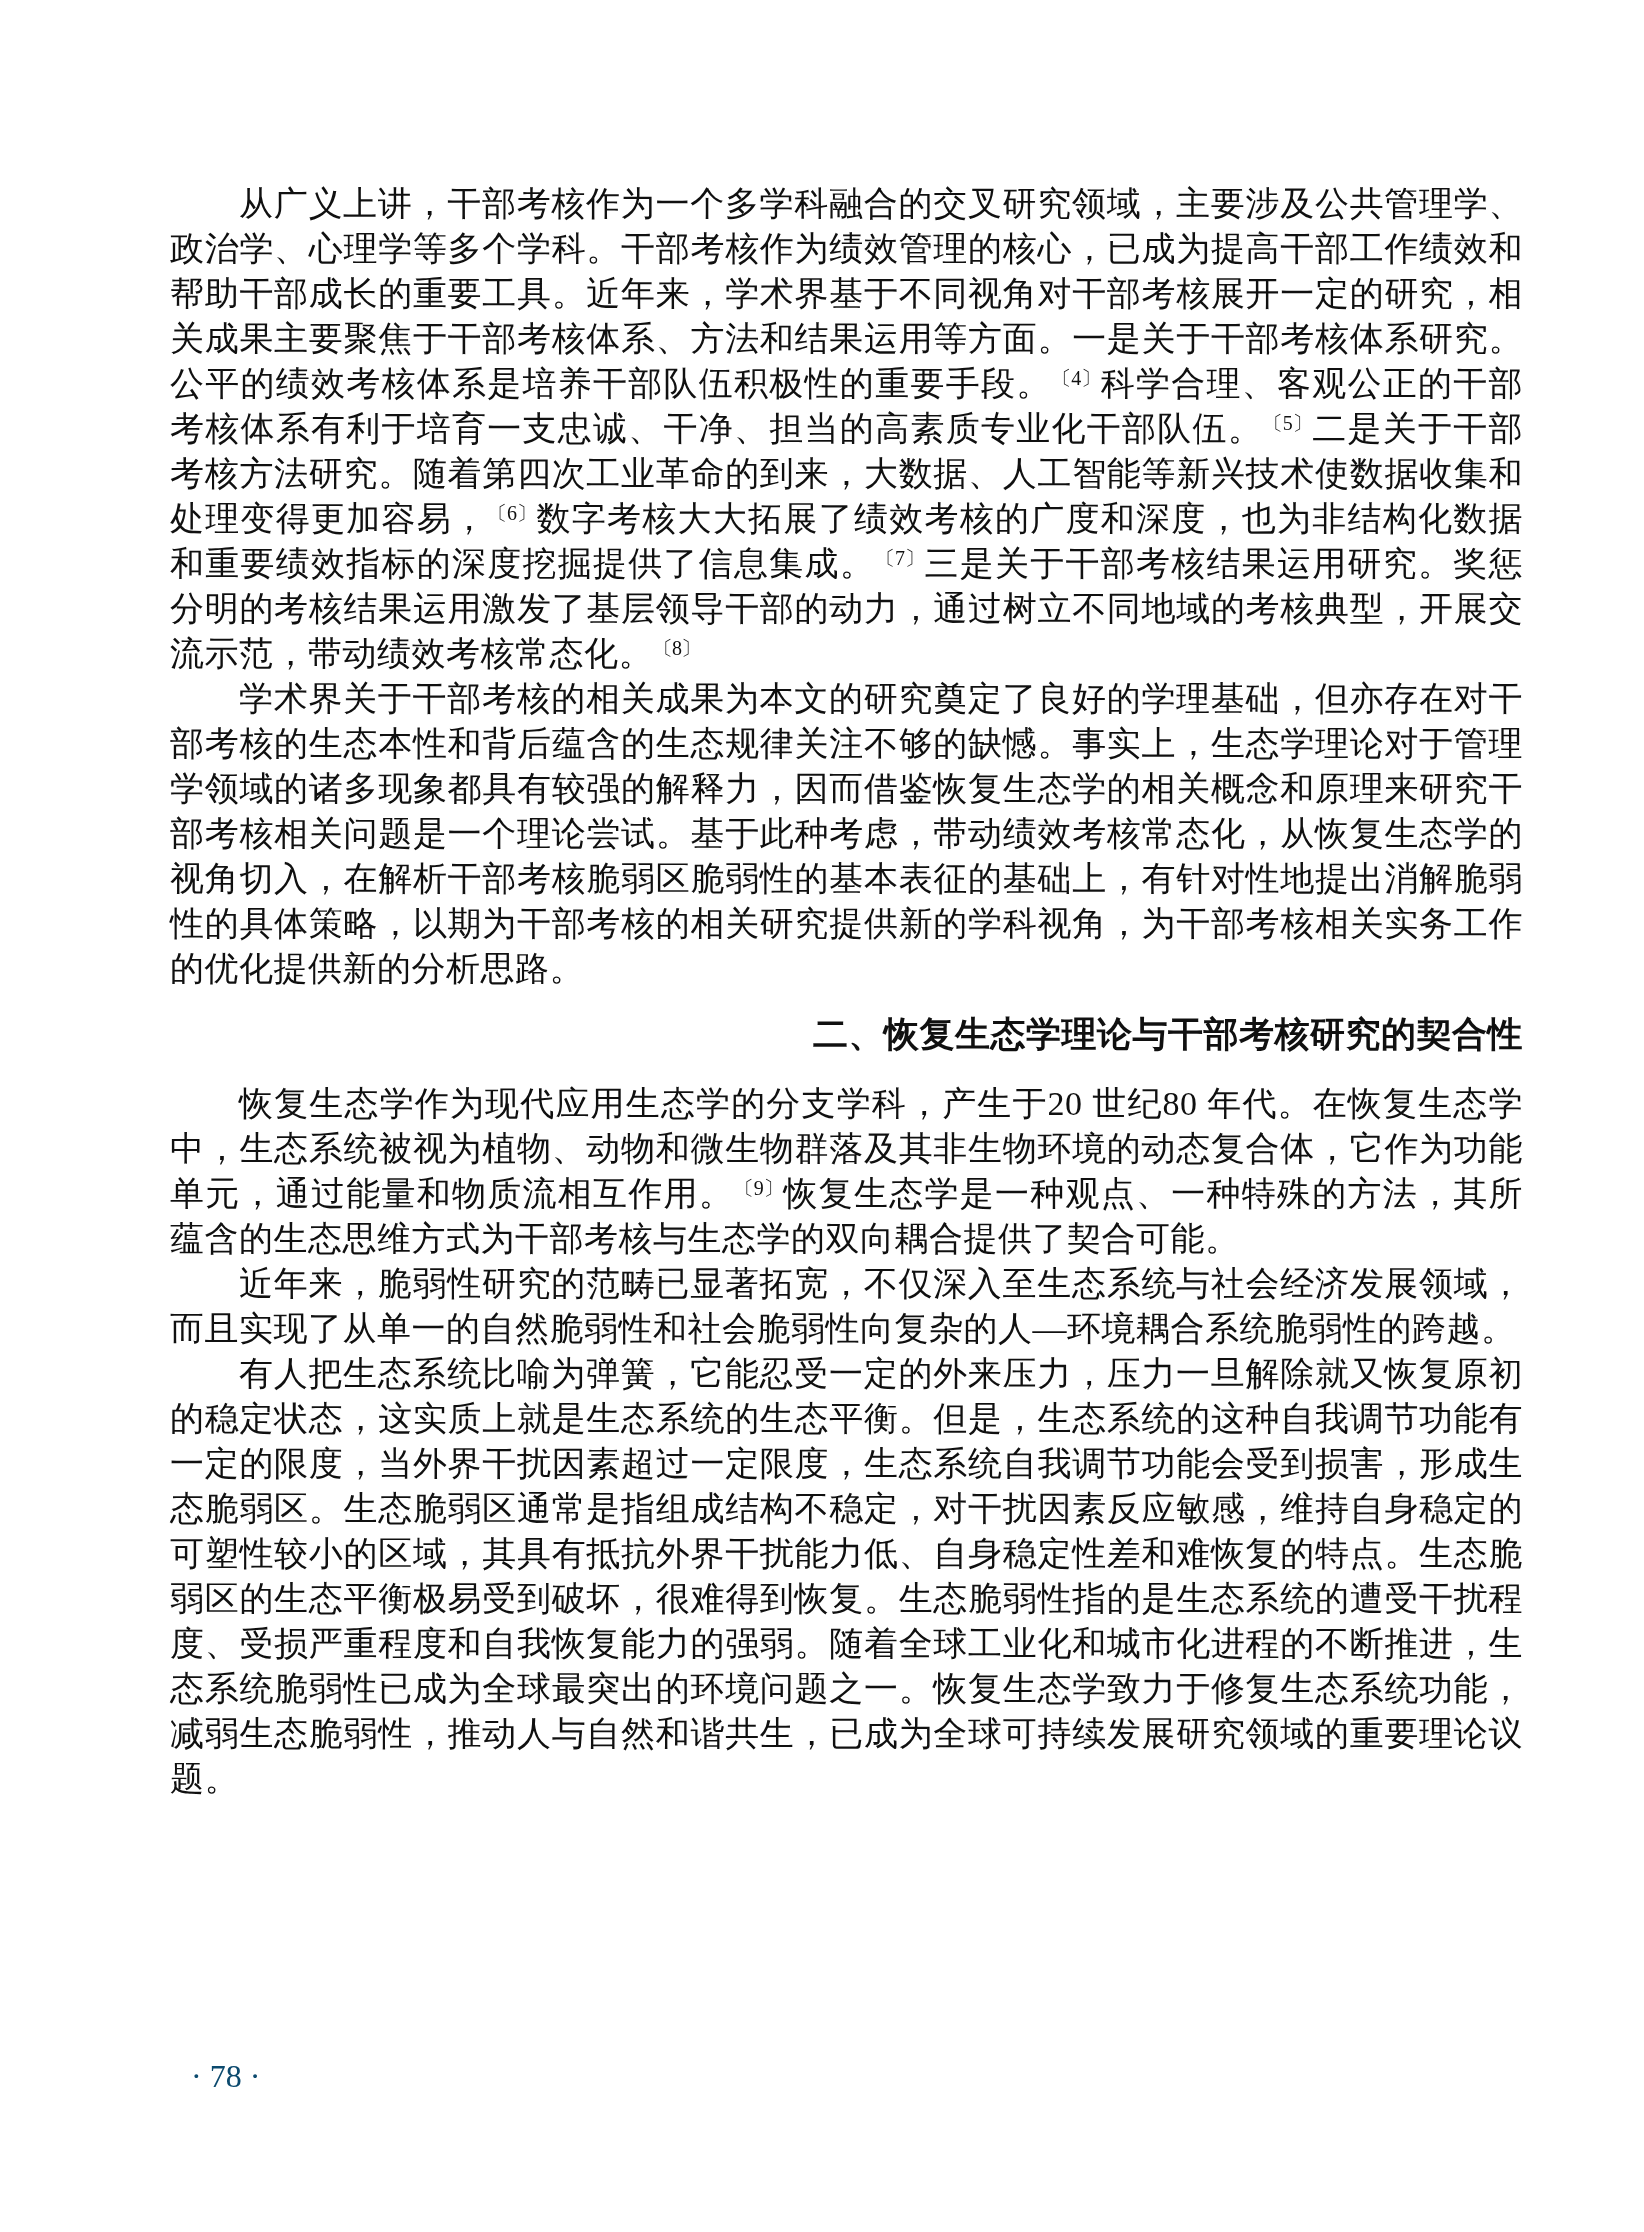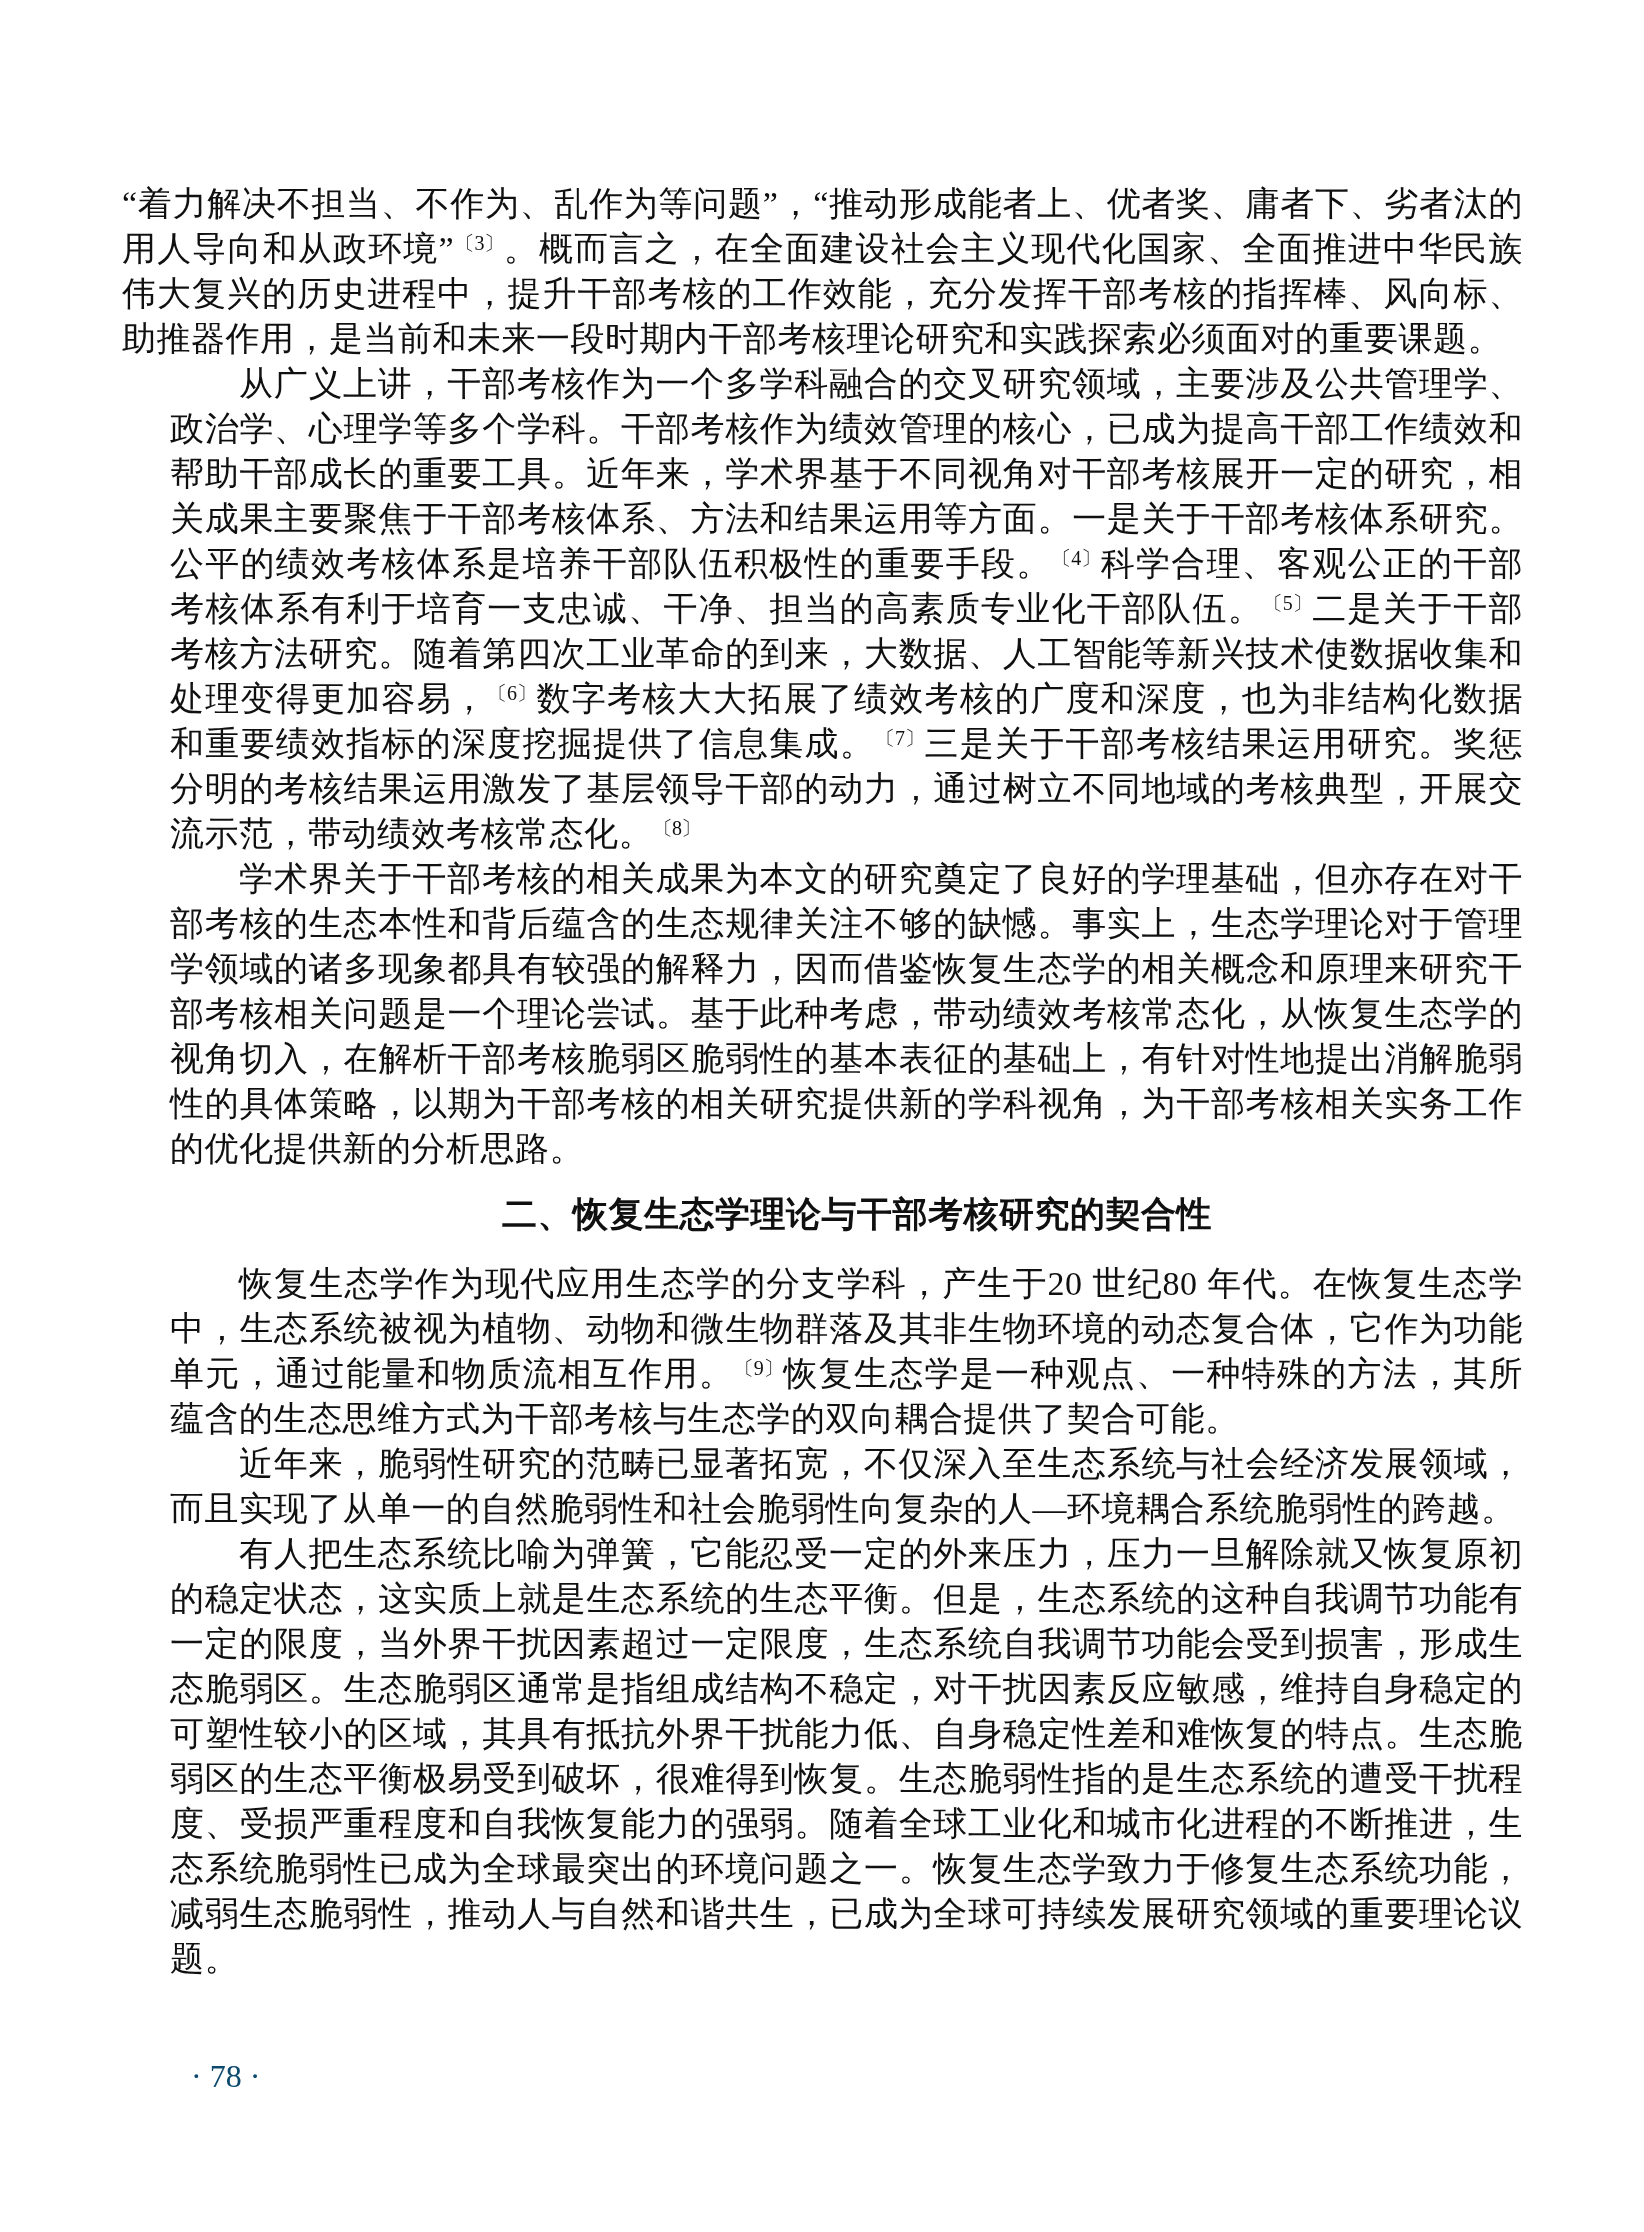--- a/index.html
+++ b/index.html
@@ -34,21 +34,21 @@
   .article p.indent {
     text-indent: 69px;
     margin-left: 48px;
   }
   .article .heading1 {
     font-family: "Liberation Sans", "DejaVu Sans", sans-serif;
     font-weight: bold;
     font-size: 35px;
     text-indent: 69px;
     margin: 20px 0 25px 0;
-    text-align: center;
+    text-align: right;
   }
   .article .heading2 {
     text-indent: 69px;
   }
   .article sup {
     font-size: 20px;
     line-height: 0;
     vertical-align: 10px;
     letter-spacing: -1px;
   }
@@ -59,21 +59,20 @@
     font-size: 32px;
     color: #0c4a6e;
     font-family: "Liberation Serif", "DejaVu Serif", serif;
   }
 </style>
 </head>
 <body>
 
 <div class="page">
   <div class="article">
-      <p class="paragraph">“着力解决不担当、不作为、乱作为等问题”，“推动形成能者上、优者奖、庸者下、劣者汰的用人导向和从政环境”<sup>〔3〕</sup>。概而言之，在全面建设社会主义现代化国家、全面推进中华民族伟大复兴的历史进程中，提升干部考核的工作效能，充分发挥干部考核的指挥棒、风向标、助推器作用，是当前和未来一段时期内干部考核理论研究和实践探索必须面对的重要课题。</p>
       <p class="paragraph indent">从广义上讲，干部考核作为一个多学科融合的交叉研究领域，主要涉及公共管理学、政治学、心理学等多个学科。干部考核作为绩效管理的核心，已成为提高干部工作绩效和帮助干部成长的重要工具。近年来，学术界基于不同视角对干部考核展开一定的研究，相关成果主要聚焦于干部考核体系、方法和结果运用等方面。一是关于干部考核体系研究。公平的绩效考核体系是培养干部队伍积极性的重要手段。<sup>〔4〕</sup>科学合理、客观公正的干部考核体系有利于培育一支忠诚、干净、担当的高素质专业化干部队伍。<sup>〔5〕</sup>二是关于干部考核方法研究。随着第四次工业革命的到来，大数据、人工智能等新兴技术使数据收集和处理变得更加容易，<sup>〔6〕</sup>数字考核大大拓展了绩效考核的广度和深度，也为非结构化数据和重要绩效指标的深度挖掘提供了信息集成。<sup>〔7〕</sup>三是关于干部考核结果运用研究。奖惩分明的考核结果运用激发了基层领导干部的动力，通过树立不同地域的考核典型，开展交流示范，带动绩效考核常态化。<sup>〔8〕</sup></p>
       <p class="paragraph indent">学术界关于干部考核的相关成果为本文的研究奠定了良好的学理基础，但亦存在对干部考核的生态本性和背后蕴含的生态规律关注不够的缺憾。事实上，生态学理论对于管理学领域的诸多现象都具有较强的解释力，因而借鉴恢复生态学的相关概念和原理来研究干部考核相关问题是一个理论尝试。基于此种考虑，带动绩效考核常态化，从恢复生态学的视角切入，在解析干部考核脆弱区脆弱性的基本表征的基础上，有针对性地提出消解脆弱性的具体策略，以期为干部考核的相关研究提供新的学科视角，为干部考核相关实务工作的优化提供新的分析思路。</p>
       <p class="heading1">二、恢复生态学理论与干部考核研究的契合性</p>
       <p class="paragraph indent">恢复生态学作为现代应用生态学的分支学科，产生于20 世纪80 年代。在恢复生态学中，生态系统被视为植物、动物和微生物群落及其非生物环境的动态复合体，它作为功能单元，通过能量和物质流相互作用。<sup>〔9〕</sup>恢复生态学是一种观点、一种特殊的方法，其所蕴含的生态思维方式为干部考核与生态学的双向耦合提供了契合可能。</p>
       <p class="paragraph indent">近年来，脆弱性研究的范畴已显著拓宽，不仅深入至生态系统与社会经济发展领域，而且实现了从单一的自然脆弱性和社会脆弱性向复杂的人—环境耦合系统脆弱性的跨越。</p>
       <p class="paragraph indent">有人把生态系统比喻为弹簧，它能忍受一定的外来压力，压力一旦解除就又恢复原初的稳定状态，这实质上就是生态系统的生态平衡。但是，生态系统的这种自我调节功能有一定的限度，当外界干扰因素超过一定限度，生态系统自我调节功能会受到损害，形成生态脆弱区。生态脆弱区通常是指组成结构不稳定，对干扰因素反应敏感，维持自身稳定的可塑性较小的区域，其具有抵抗外界干扰能力低、自身稳定性差和难恢复的特点。生态脆弱区的生态平衡极易受到破坏，很难得到恢复。生态脆弱性指的是生态系统的遭受干扰程度、受损严重程度和自我恢复能力的强弱。随着全球工业化和城市化进程的不断推进，生态系统脆弱性已成为全球最突出的环境问题之一。恢复生态学致力于修复生态系统功能，减弱生态脆弱性，推动人与自然和谐共生，已成为全球可持续发展研究领域的重要理论议题。</p>
     </div>
   <div class="page-number">· 78 ·</div>
 </div>
 

